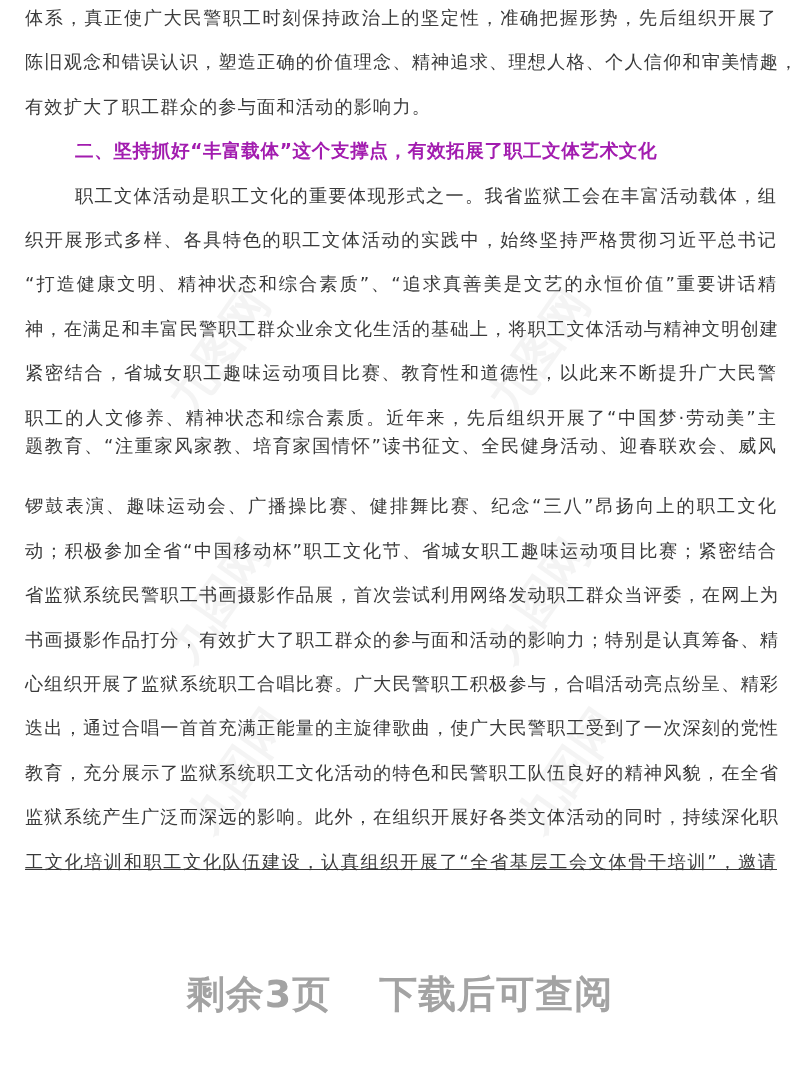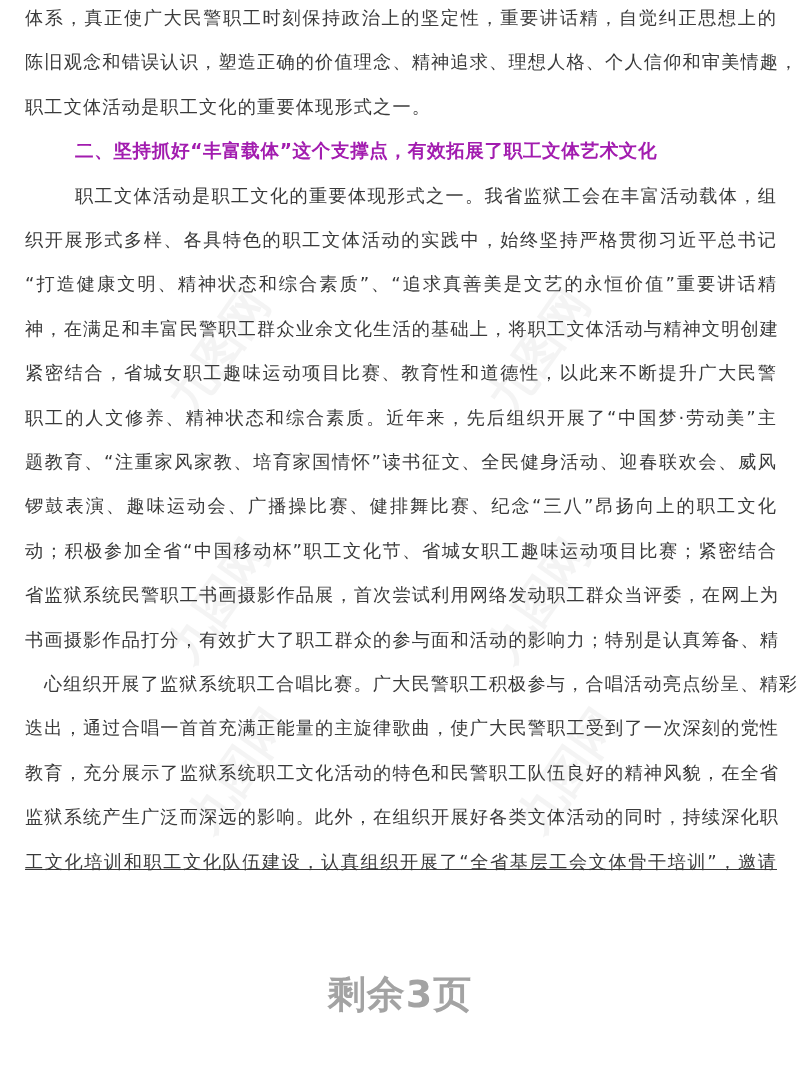--- a/index.html
+++ b/index.html
@@ -78,37 +78,38 @@
 <body>
 
 <div class="watermark" style="left:150px; top:320px;">九图网</div>
 <div class="watermark" style="left:470px; top:320px;">九图网</div>
 <div class="watermark" style="left:150px; top:570px;">九图网</div>
 <div class="watermark" style="left:470px; top:570px;">九图网</div>
 <div class="watermark" style="left:170px; top:740px;">九图网</div>
 <div class="watermark" style="left:500px; top:740px;">九图网</div>
 
 <div class="page">
-  <div class="line" style="top:0px;">体系，真正使广大民警职工时刻保持政治上的坚定性，重要讲话精，自觉纠正思想上的</div>
+  <div class="line" style="top:0px;">体系，真正使广大民警职工时刻保持政治上的坚定性，准确把握形势，先后组织开展了</div>
   <div class="line" style="top:44.4px;">陈旧观念和错误认识，塑造正确的价值理念、精神追求、理想人格、个人信仰和审美情趣，</div>
-  <div class="line last" style="top:88.8px;">职工文体活动是职工文化的重要体现形式之一。</div>
+  <div class="line last" style="top:88.8px;">有效扩大了职工群众的参与面和活动的影响力。</div>
   <div class="line heading indent" style="top:133.2px;">二、坚持抓好“丰富载体”这个支撑点，有效拓展了职工文体艺术文化</div>
   <div class="line indent" style="top:177.6px;">职工文体活动是职工文化的重要体现形式之一。我省监狱工会在丰富活动载体，组</div>
   <div class="line" style="top:222px;">织开展形式多样、各具特色的职工文体活动的实践中，始终坚持严格贯彻习近平总书记</div>
   <div class="line" style="top:266.4px;">“打造健康文明、精神状态和综合素质”、“追求真善美是文艺的永恒价值”重要讲话精</div>
   <div class="line" style="top:310.8px;">神，在满足和丰富民警职工群众业余文化生活的基础上，将职工文体活动与精神文明创建</div>
   <div class="line" style="top:355.2px;">紧密结合，省城女职工趣味运动项目比赛、教育性和道德性，以此来不断提升广大民警</div>
   <div class="line" style="top:399.6px;">职工的人文修养、精神状态和综合素质。近年来，先后组织开展了“中国梦·劳动美”主</div>
-  <div class="line" style="top:444px;">题教育、“注重家风家教、培育家国情怀”读书征文、全民健身活动、迎春联欢会、威风</div>
+  <div class="line" style="top:428px;">题教育、“注重家风家教、培育家国情怀”读书征文、全民健身活动、迎春联欢会、威风</div>
   <div class="line" style="top:488.4px;">锣鼓表演、趣味运动会、广播操比赛、健排舞比赛、纪念“三八”昂扬向上的职工文化</div>
   <div class="line" style="top:532.8px;">动；积极参加全省“中国移动杯”职工文化节、省城女职工趣味运动项目比赛；紧密结合</div>
   <div class="line" style="top:577.2px;">省监狱系统民警职工书画摄影作品展，首次尝试利用网络发动职工群众当评委，在网上为</div>
   <div class="line" style="top:621.6px;">书画摄影作品打分，有效扩大了职工群众的参与面和活动的影响力；特别是认真筹备、精</div>
-  <div class="line" style="top:666px;margin-left:19px;">心组织开展了监狱系统职工合唱比赛。广大民警职工积极参与，合唱活动亮点纷呈、精彩</div>
+  <div class="line" style="top:666px;">心组织开展了监狱系统职工合唱比赛。广大民警职工积极参与，合唱活动亮点纷呈、精彩</div>
   <div class="line" style="top:710.4px;">迭出，通过合唱一首首充满正能量的主旋律歌曲，使广大民警职工受到了一次深刻的党性</div>
   <div class="line" style="top:754.8px;">教育，充分展示了监狱系统职工文化活动的特色和民警职工队伍良好的精神风貌，在全省</div>
   <div class="line" style="top:799.2px;">监狱系统产生广泛而深远的影响。此外，在组织开展好各类文体活动的同时，持续深化职</div>
   <div class="line" style="top:843.6px;text-decoration:underline;">工文化培训和职工文化队伍建设，认真组织开展了“全省基层工会文体骨干培训”，邀请</div>
 </div>
 
 <div class="banner">
   <span>剩余3页</span>
+  <span>下载后可查阅</span>
 </div>
 
 </body></html>

